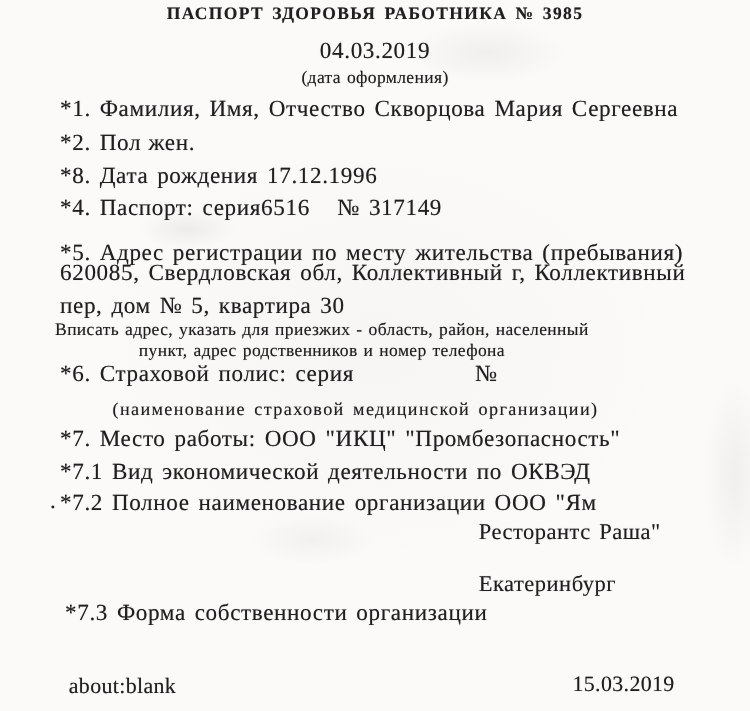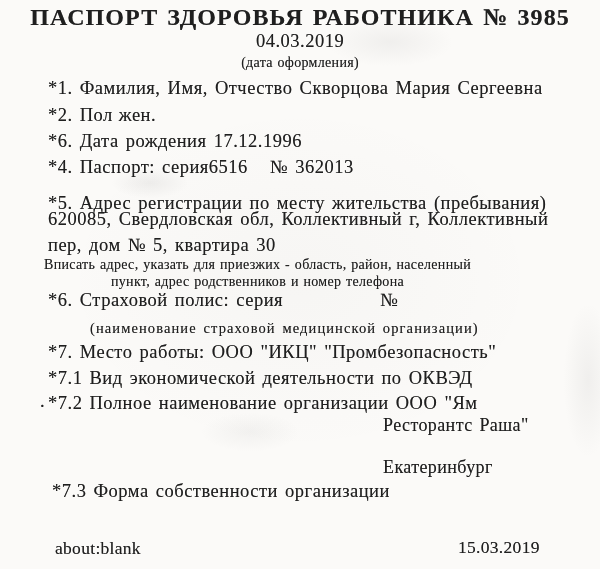--- a/index.html
+++ b/index.html
@@ -20,21 +20,21 @@
     color:#1f1f1f;
   }
   .line{
     position:absolute;left:48px;right:10px;
     font-size:18.5px;line-height:1.15;
     letter-spacing:.5px;word-spacing:2px;
     text-shadow:0 0 .6px rgba(45,45,45,.55);
     white-space:nowrap;
   }
   .center{left:0;right:0;text-align:center;}
-  .title{font-weight:bold;font-size:24px;letter-spacing:1.1px;}
+  .title{font-weight:bold;font-size:14px;letter-spacing:1.1px;}
   .small{font-size:14px;letter-spacing:.3px;word-spacing:1px;}
   .caption6{font-size:14.5px;letter-spacing:1.1px;}
   .noteblock{left:0;width:515px;text-align:center;}
   .gap13{margin-left:6px;}
   .gap22{margin-left:22px;}
   .abs{position:absolute;}
   .orgline{left:383px;font-size:18px;letter-spacing:.4px;}
   .footer{font-size:17.5px;letter-spacing:.3px;}
   .speck{left:40px;right:auto;}
 </style>
@@ -52,26 +52,26 @@
   <div class="line" style="top:78px">
     <span>*1. Фамилия, Имя, Отчество</span>
     <span>Скворцова Мария Сергеевна</span>
   </div>
 
   <div class="line" style="top:105px">
     <span>*2. Пол</span><span class="gap13">жен.</span>
   </div>
 
   <div class="line" style="top:131px">
-    <span>*6. Дата рождения</span>
+    <span>*8. Дата рождения</span>
     <span>17.12.1996</span>
   </div>
 
   <div class="line" style="top:157px">
-    <span>*4. Паспорт: серия</span><span>6516</span><span class="gap22">№ 362013</span>
+    <span>*4. Паспорт: серия</span><span>6516</span><span class="gap22">№ 317149</span>
   </div>
 
   <div class="line" style="top:193px">*5. Адрес регистрации по месту жительства (пребывания)</div>
 
   <div class="line" style="top:209px">620085, Свердловская обл, Коллективный г, Коллективный</div>
 
   <div class="line" style="top:235px">пер, дом № 5, квартира 30</div>
 
   <div class="line small noteblock" style="top:257px">Вписать адрес, указать для приезжих - область, район, населенный</div>
 

